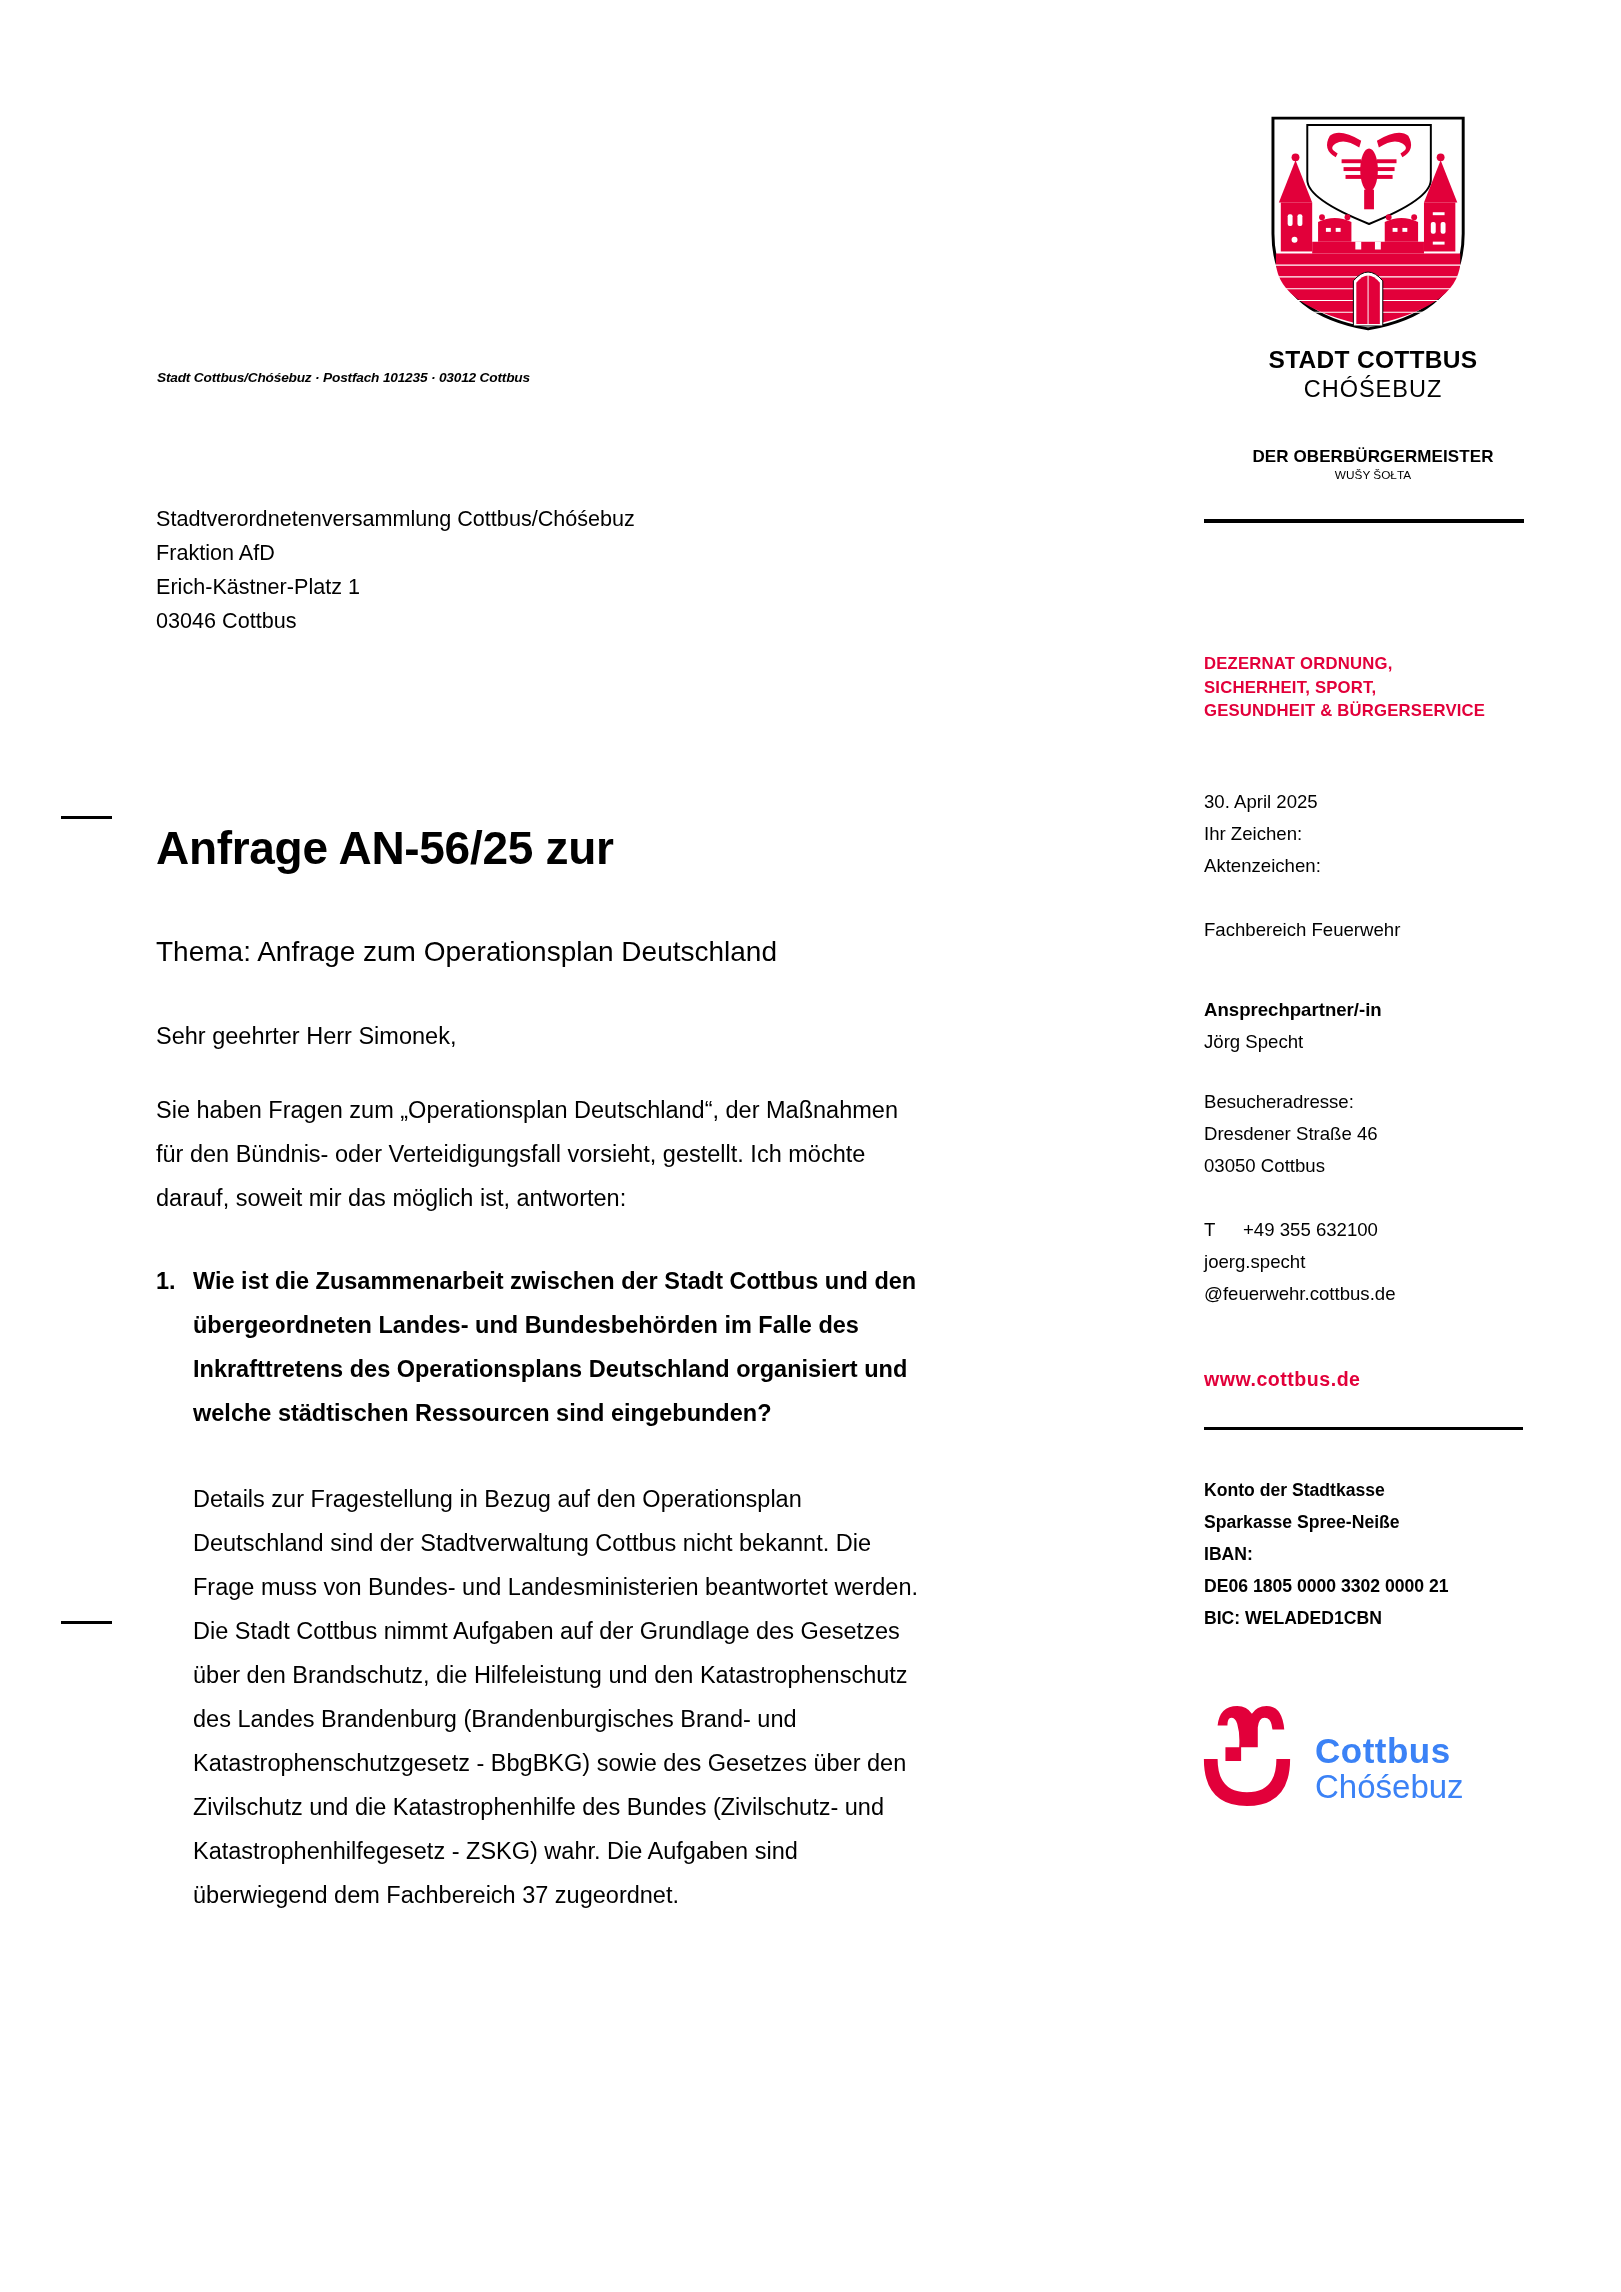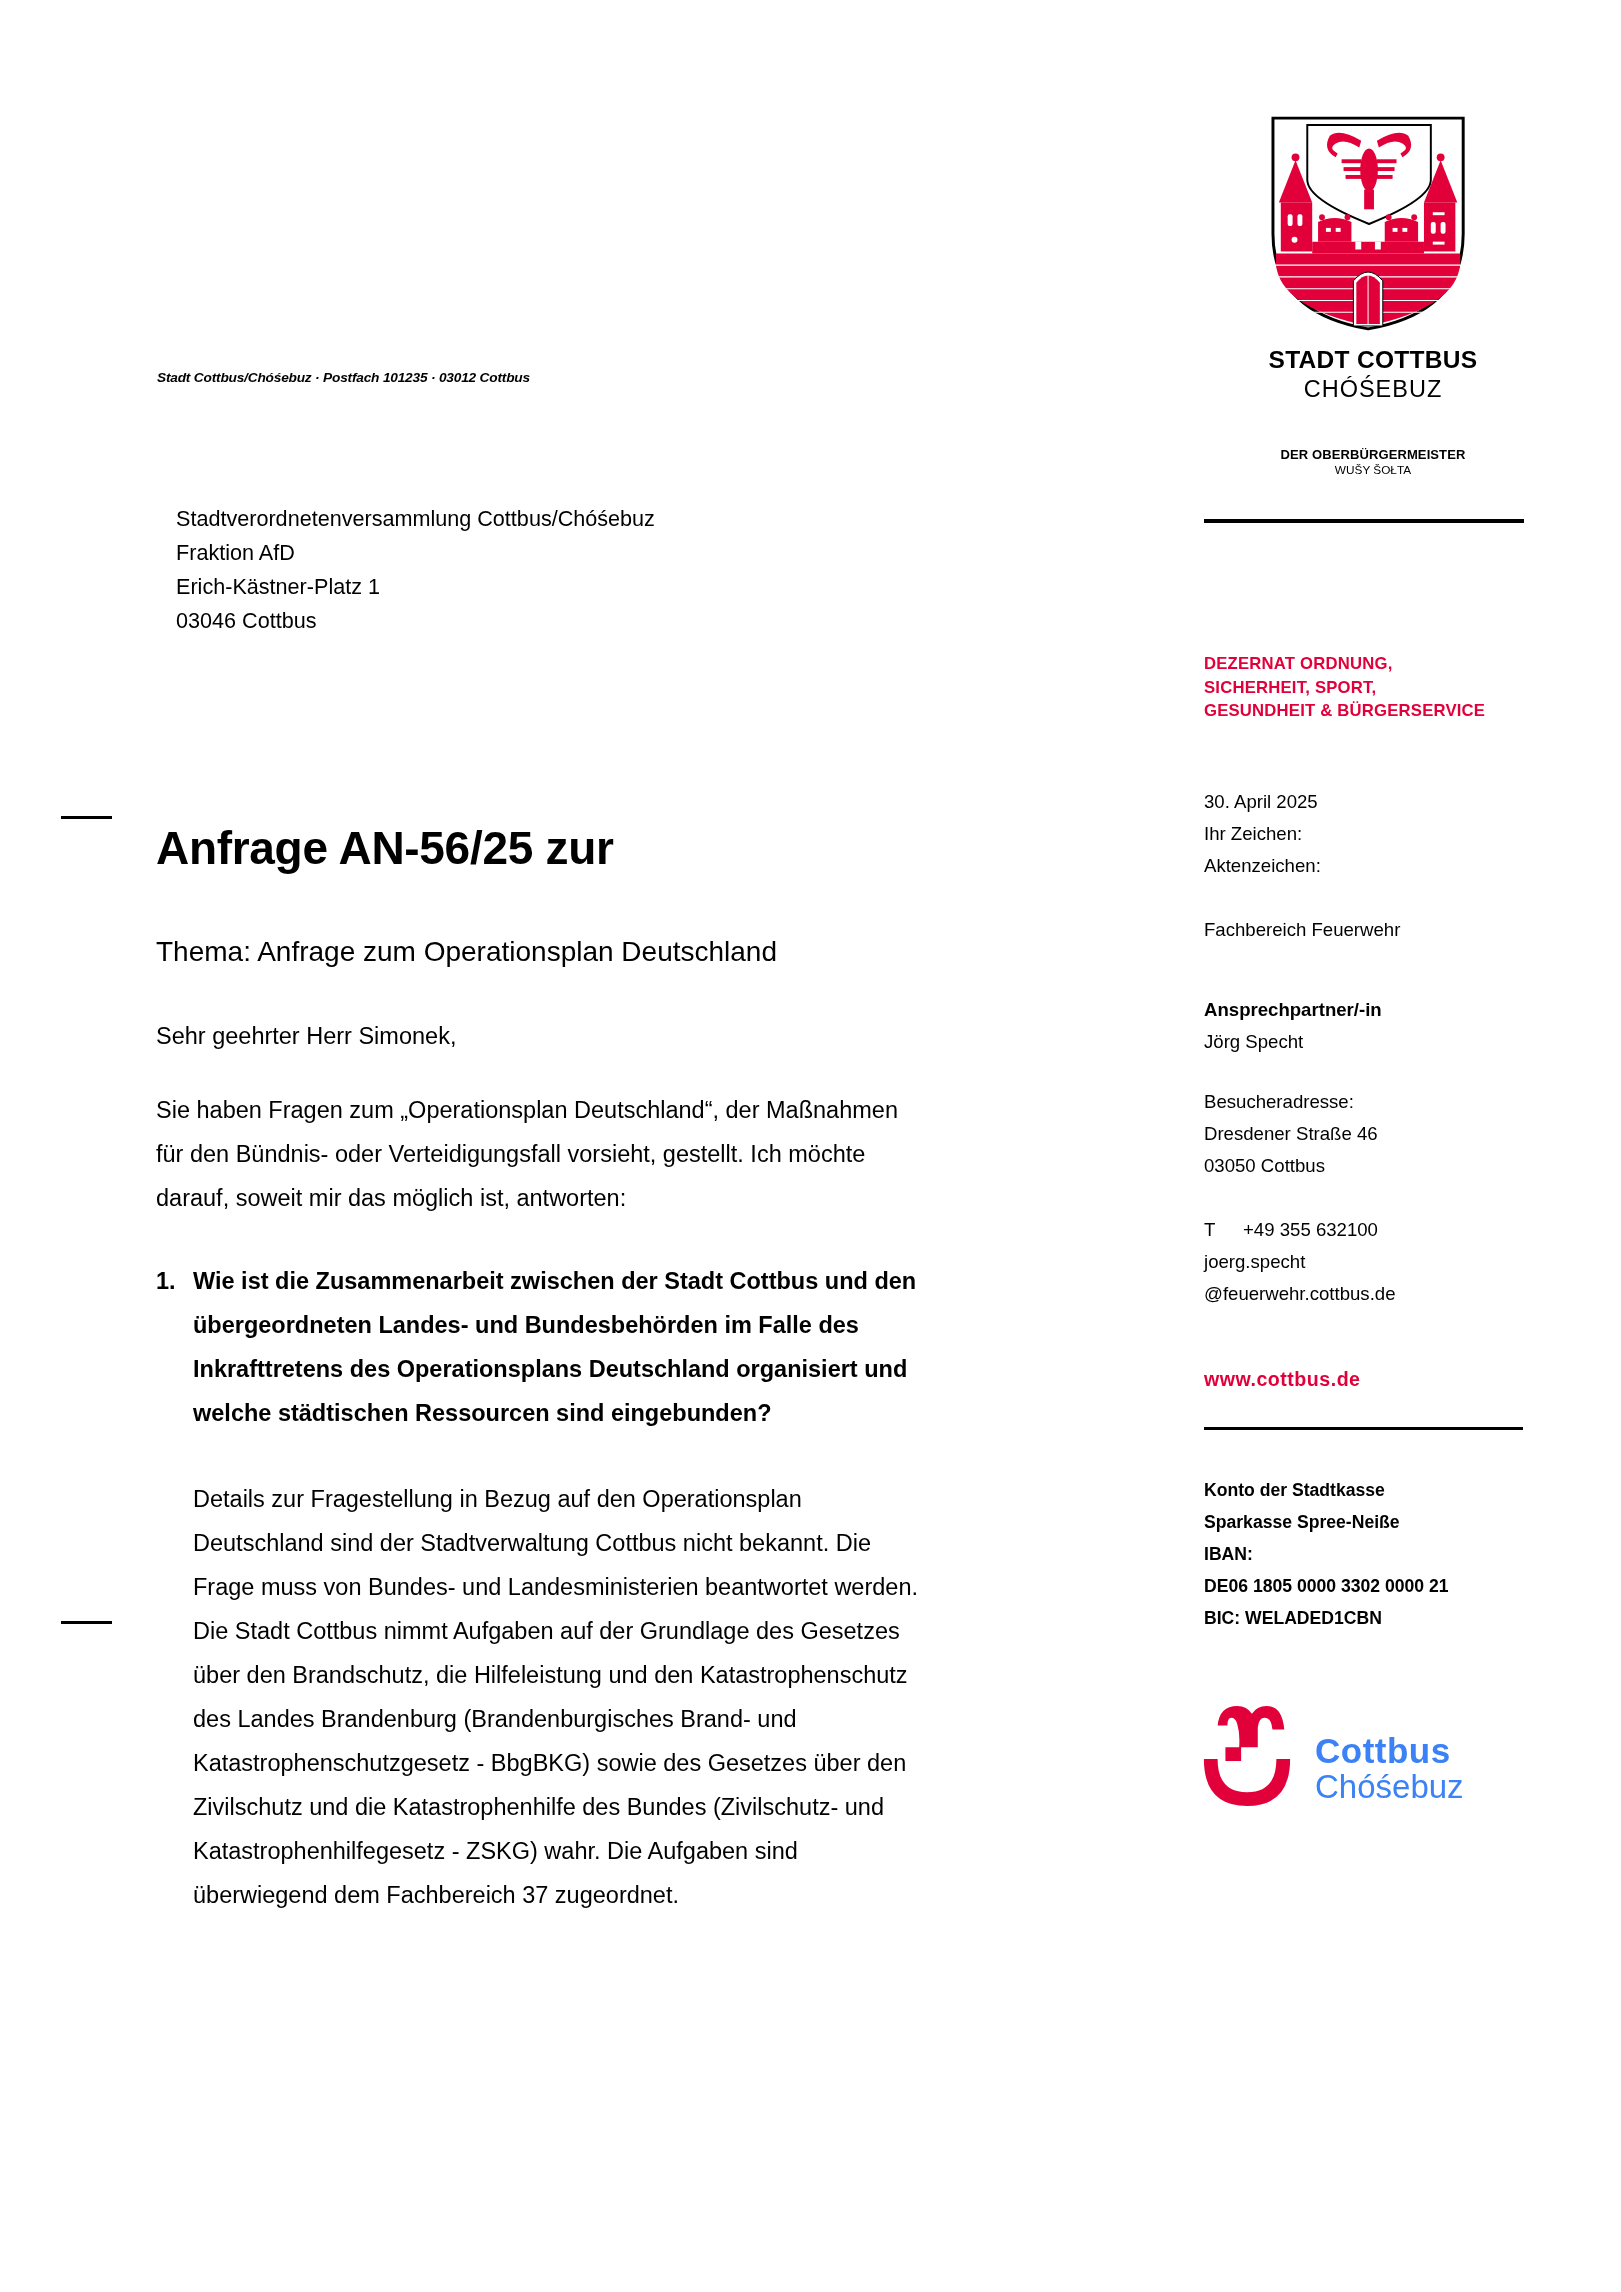--- a/index.html
+++ b/index.html
@@ -2,40 +2,40 @@
 <html><head>
 <meta charset="utf-8">
 <style>
   html, body { margin: 0; padding: 0; background: #ffffff; }
   body {
     width: 1621px; height: 2293px; position: relative; overflow: hidden;
     font-family: "Liberation Sans", "DejaVu Sans", sans-serif; color: #000;
   }
   .abs { position: absolute; }
   .sender-line { left: 157px; top: 370px; font-size: 13.7px; font-weight: bold; letter-spacing: -0.2px; font-style: italic; }
-  .recipient { left: 156px; top: 502px; font-size: 21.6px; line-height: 34px; margin-left: 20px; }
+  .recipient { left: 156px; top: 502px; font-size: 21.6px; line-height: 34px; }
   .recipient div { white-space: nowrap; }
   .fold-mark { position: absolute; left: 61px; width: 51px; height: 2.9px; background: #000; }
   .title { left: 156px; top: 826px; font-size: 46px; font-weight: bold; line-height: 45px; letter-spacing: -0.3px; }
   .subtitle { left: 156px; top: 933px; font-size: 28px; line-height: 37px; }
   .body-text { left: 156px; font-size: 23.5px; line-height: 44px; width: 980px; }
   .salutation { top: 1014px; }
   .intro { top: 1088px; }
   .question { left: 156px; top: 1259px; font-size: 23.5px; line-height: 44px; font-weight: bold; width: 980px; display: flex; }
   .question .num { width: 37px; flex: none; }
   .answer { left: 193px; top: 1477px; font-size: 23.5px; line-height: 44px; width: 961px; }
   .line { display: block; white-space: nowrap; }
 
   
   .crest { left: 1271px; top: 116px; width: 186px; width: 202px; height: 216px; }
   .city-name { left: 1243px; top: 346px; width: 260px; text-align: center; }
   .city-name .de { font-size: 24.5px; font-weight: bold; letter-spacing: 0.3px; }
   .city-name .sb { font-size: 23.5px; letter-spacing: 1px; margin-top: 2px; }
   .mayor { left: 1243px; top: 447px; width: 260px; text-align: center; }
-  .mayor .t1 { font-size: 13px; font-weight: bold; letter-spacing: 0.1px; }
+  .mayor .t1 { font-size: 17px; font-weight: bold; letter-spacing: 0.1px; }
   .mayor .t2 { font-size: 11.8px; margin-top: 1px; }
   .rule { position: absolute; left: 1204px; width: 320px; height: 3.9px; background: #000; }
   .dept { left: 1204px; top: 652px; color: #e2003a; font-weight: bold; font-size: 16.7px; line-height: 23.5px; letter-spacing: 0.2px; }
   .info { left: 1204px; font-size: 18.6px; line-height: 32px; }
   .info .b { font-weight: bold; margin-top: 20px; }
   .gap { height: 32px; }
   .web { left: 1204px; top: 1368px; color: #e2003a; font-weight: bold; font-size: 19.6px; letter-spacing: 0.5px; }
   .bank { left: 1204px; top: 1474px; font-size: 17.6px; font-weight: bold; line-height: 32px; }
   .logo-text { left: 1315px; top: 1733px; color: #3b82f6; }
   .logo-text .l1 { font-size: 35px; font-weight: bold; line-height: 35px; letter-spacing: 0.5px; }

